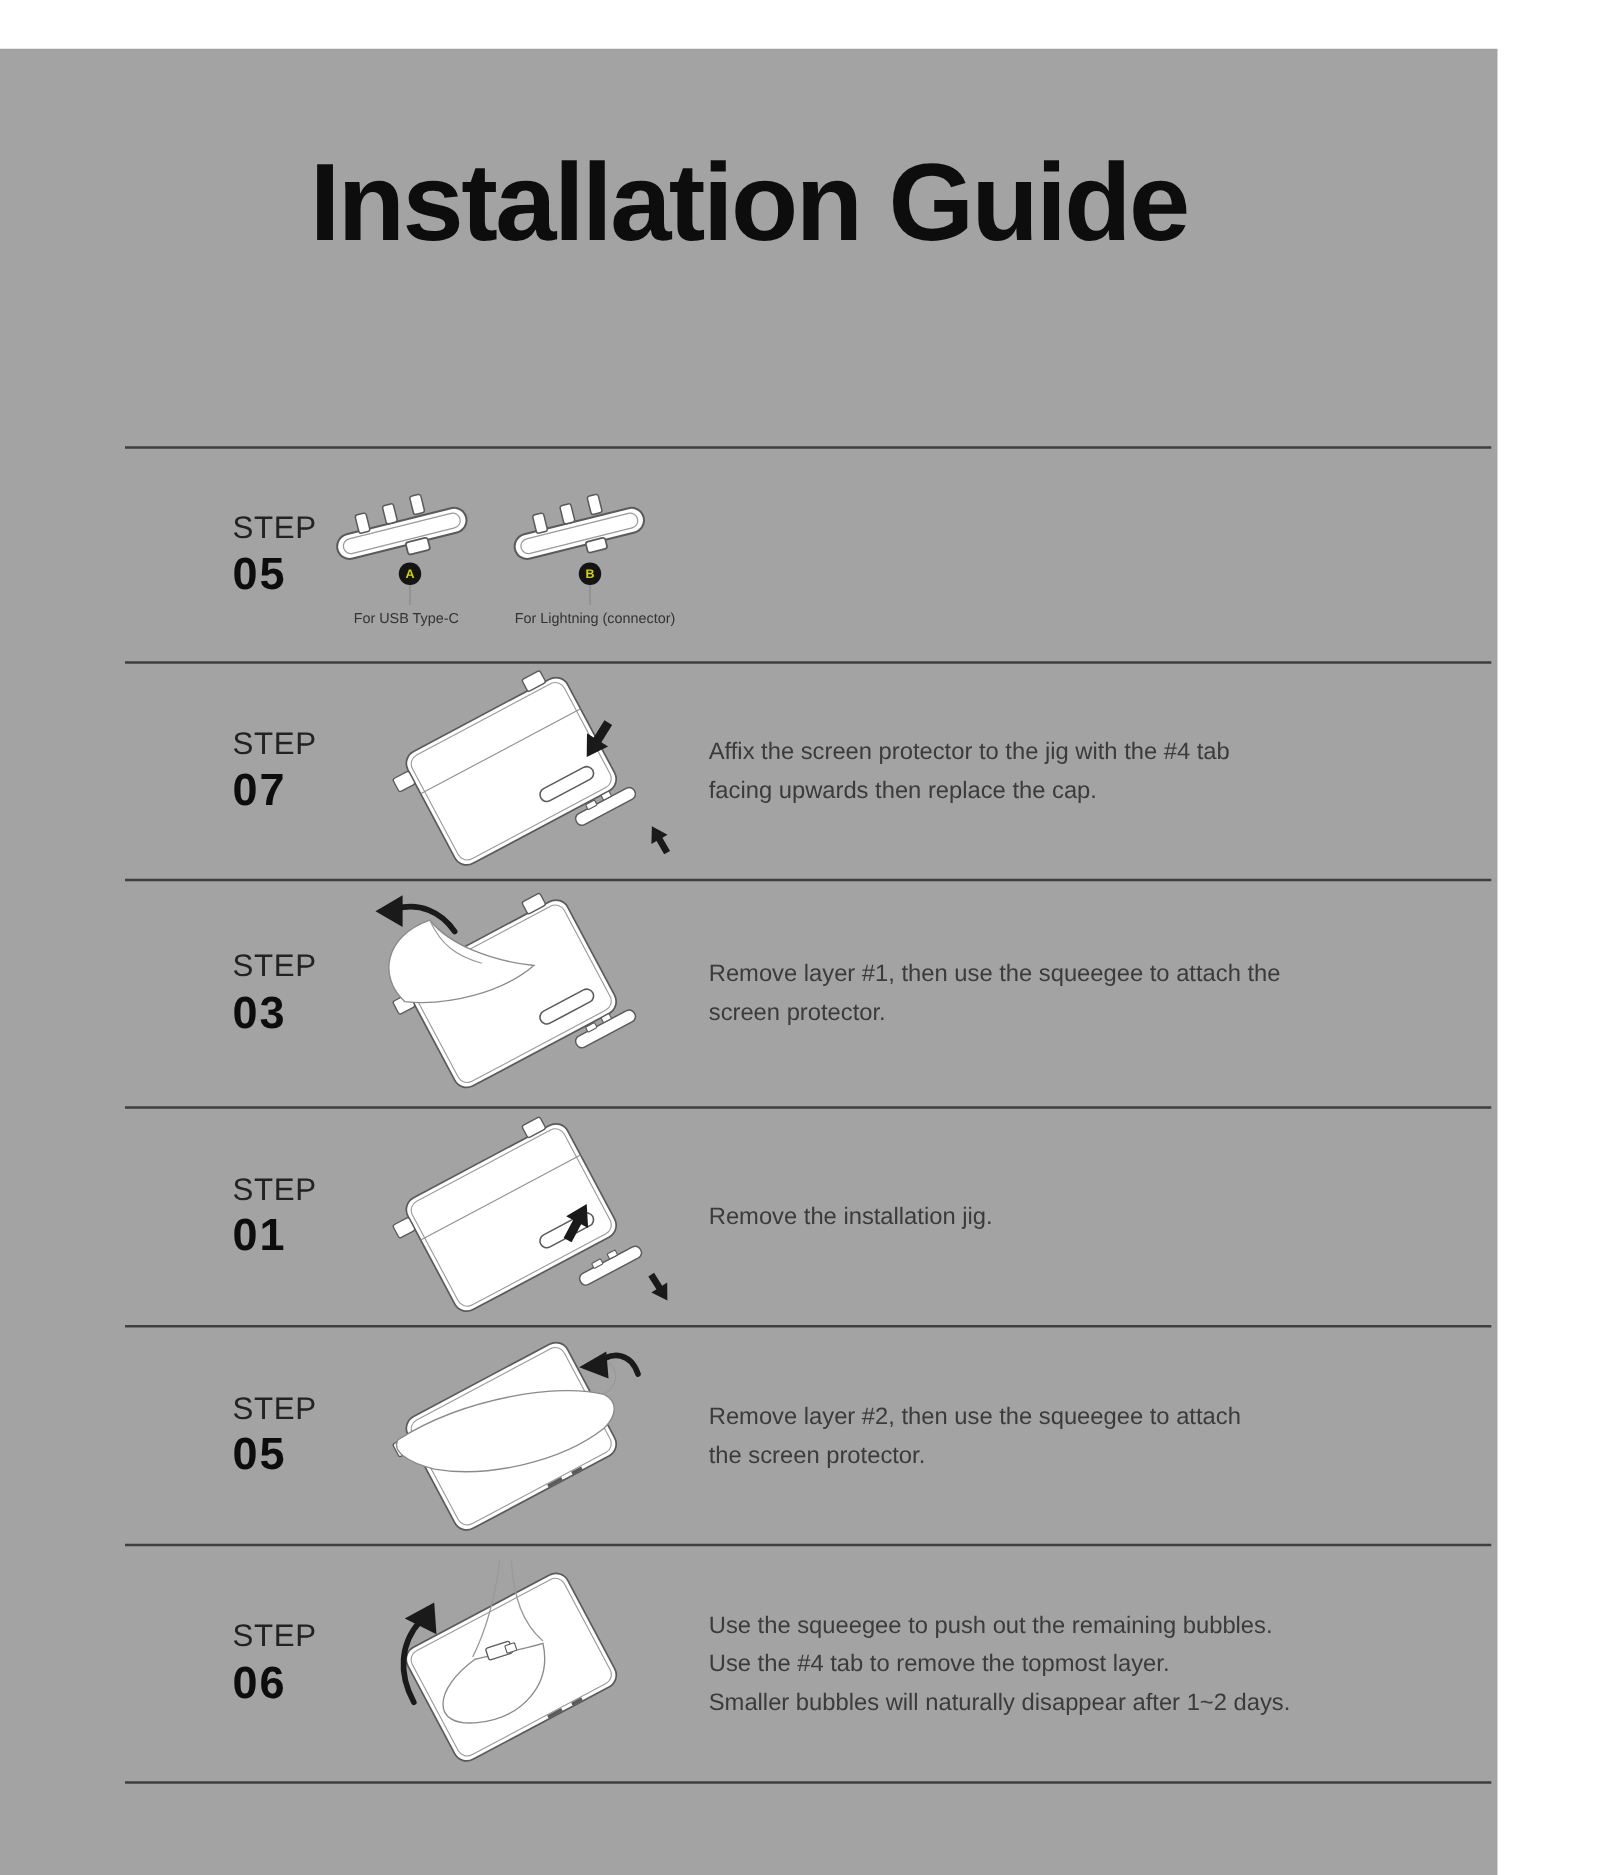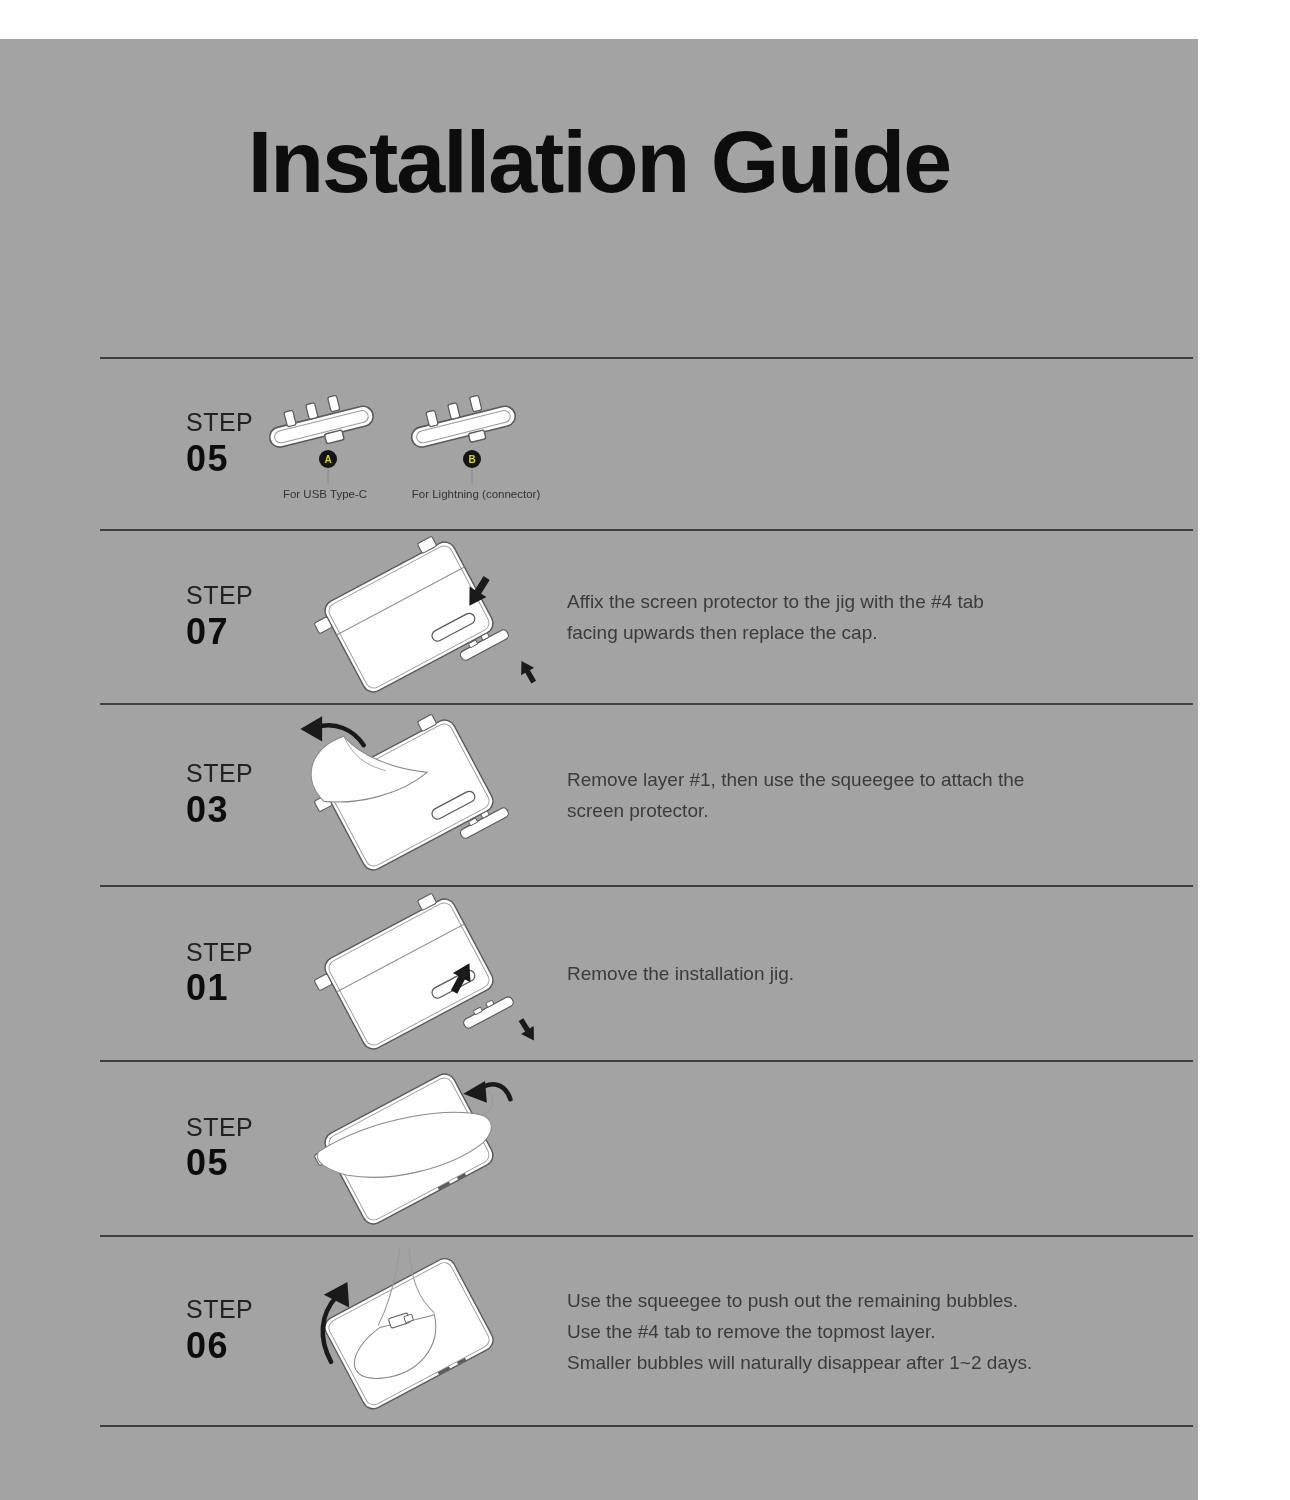--- a/index.html
+++ b/index.html
@@ -213,20 +213,22 @@
             <line x1="192" y1="149" x2="202" y2="149" stroke="#5a5a5a" stroke-width="3"></line>
           </g>
           <g>
             <path class="sheet" d="M60,98 C120,60 204,48 242,58 C254,64 254,76 242,88 C204,118 138,132 92,124 C68,118 54,108 60,98 Z"></path>
             <path class="thinart" d="M242,58 C254,50 256,38 246,30" stroke-width="1.2"></path>
           </g>
           <path class="arrowstroke" d="M234,32 C250,18 266,22 272,40"></path>
           <polygon class="arrow" points="244,20 220,34 246,44"></polygon>
         </svg>
       </div>
+      <p class="step-text">Remove layer #2, then use the squeegee to attach
+the screen protector.</p>
     </div>
 
     <div class="step-row row-6">
       <div class="step-label">
         <span class="step-word">STEP</span>
         <span class="step-num">06</span>
       </div>
       <div class="step-fig">
         <svg width="290" height="178" viewBox="0 0 320 196">
           <g transform="rotate(-28 160 101)">

